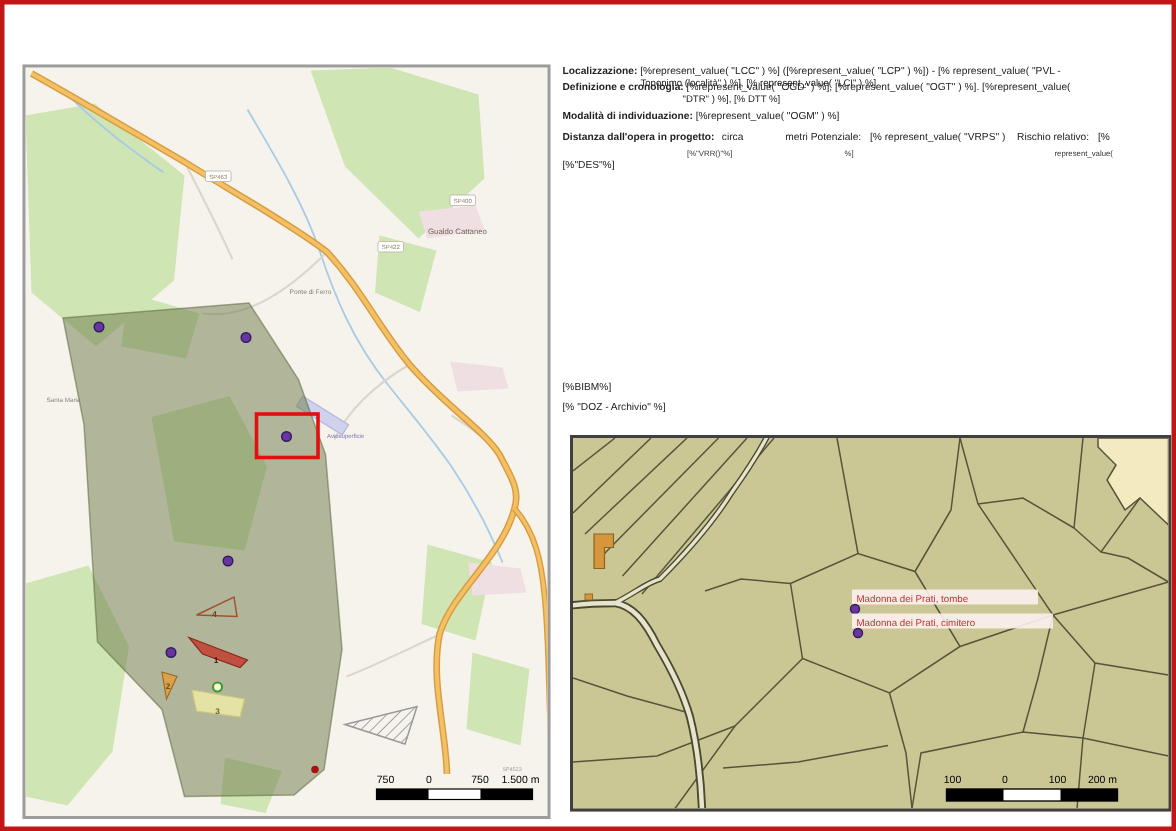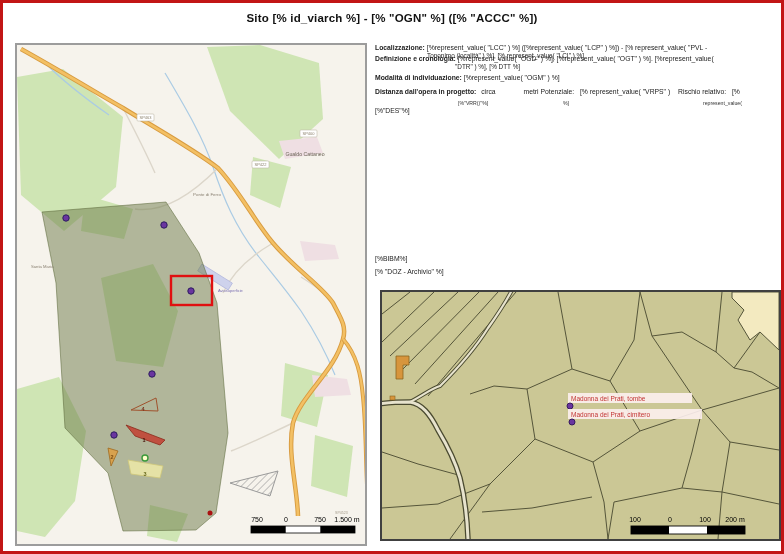--- a/index.html
+++ b/index.html
@@ -19,21 +19,20 @@
   #map1{left:12px;top:40px;width:352px;height:503px;border:2px solid #9c9c9c;}
   #map2{left:377px;top:287px;width:401px;height:251px;border:2px solid #404040;background:#cbc795;}
   svg{display:block;}
   .maplabel{fill:#6b6356;}
 </style>
 </head>
 <body>
 
 <div class="page">
 
-  <div class="title">Sito [% id_viarch %] - [% "OGN" %] ([% "ACCC" %])</div>
 
   <div class="info" style="left:372px;top:41px;">
     <b>Localizzazione:</b>
     <span>[%represent_value( "LCC" ) %] ([%represent_value( "LCP" )  %]) - [% represent_value(  "PVL -</span>
   </div>
   <div class="info" style="left:424px;top:49px;font-size:6.4px;">Toponimo (località" ) %], [% represent_value( "LCI" ) %]</div>
 
   <div class="info" style="left:372px;top:52px;">
     <b>Definizione e cronologia:</b>
     <span>[%represent_value( "OGD" ) %], [%represent_value( "OGT" )  %]. [%represent_value(</span>

